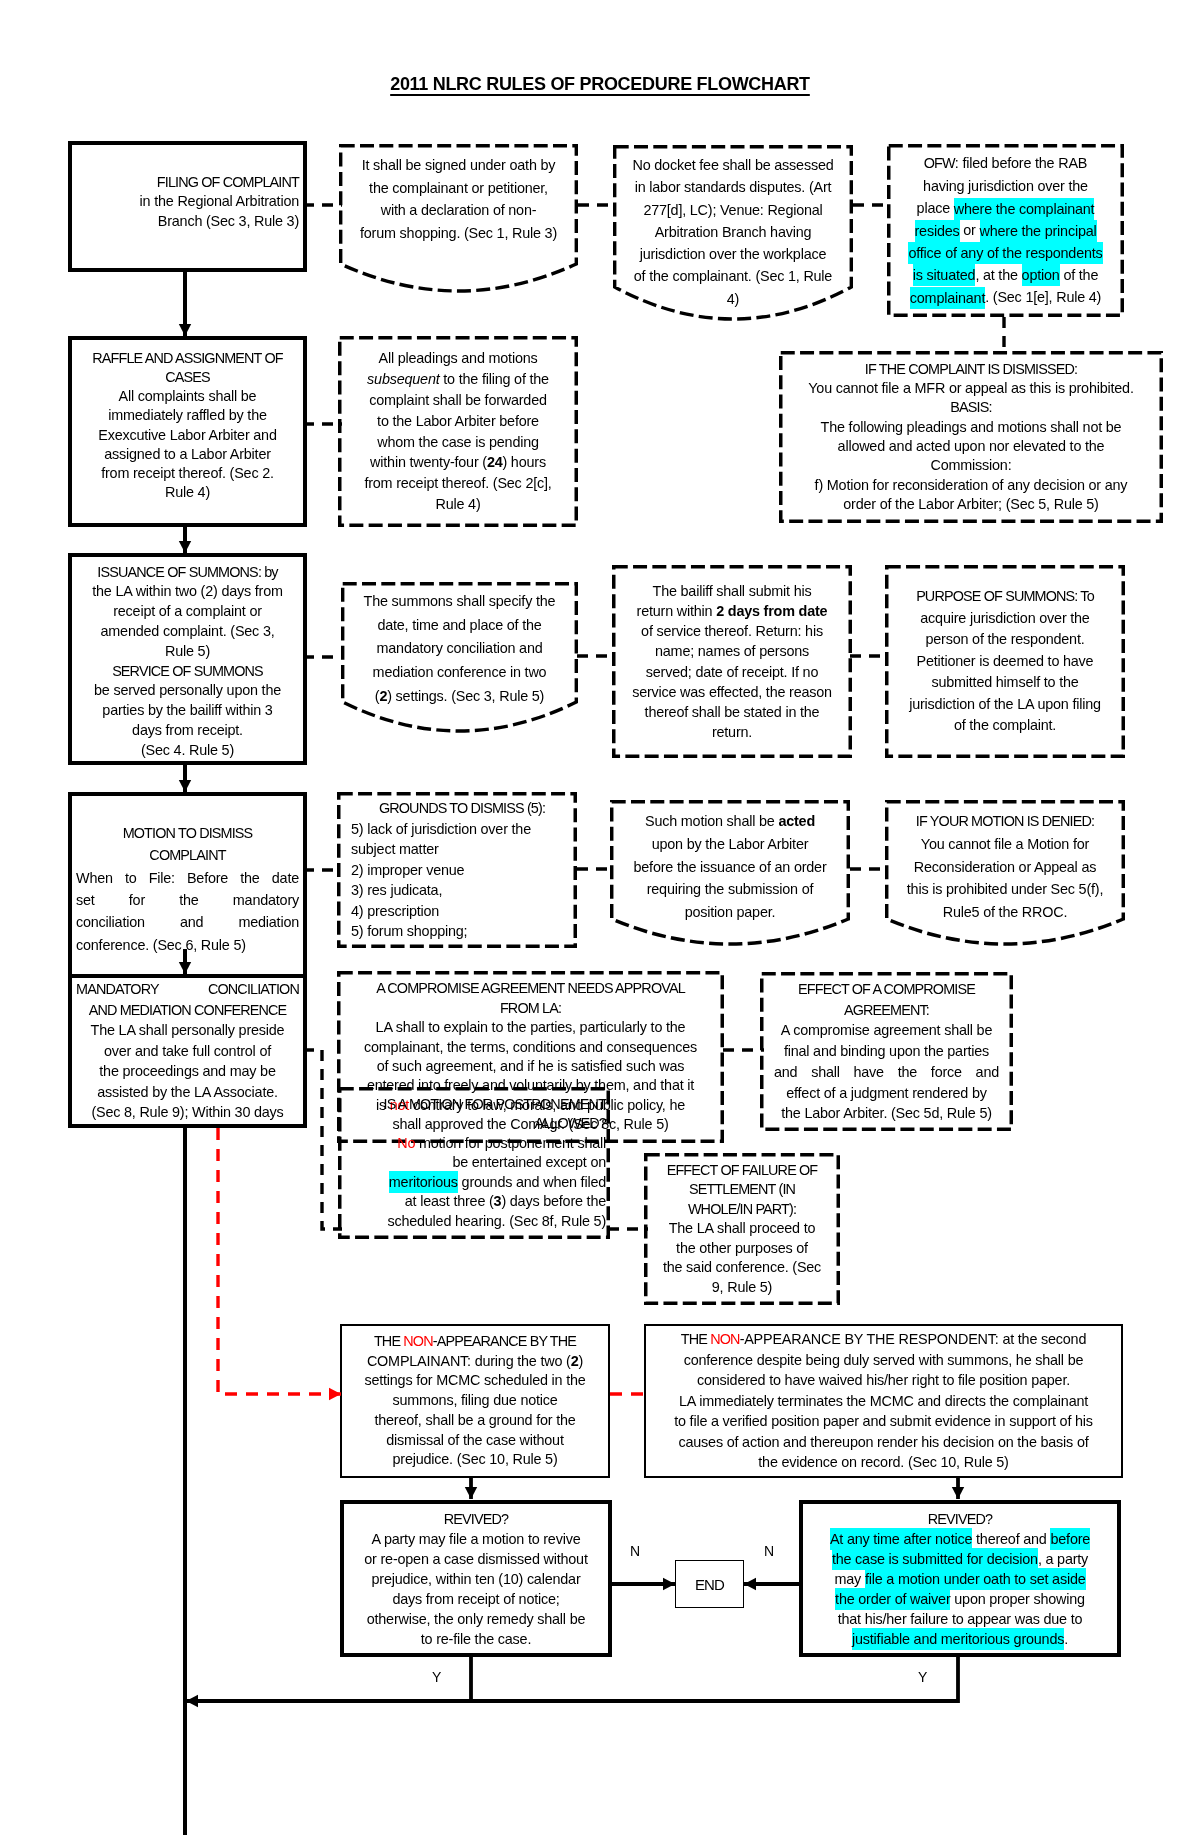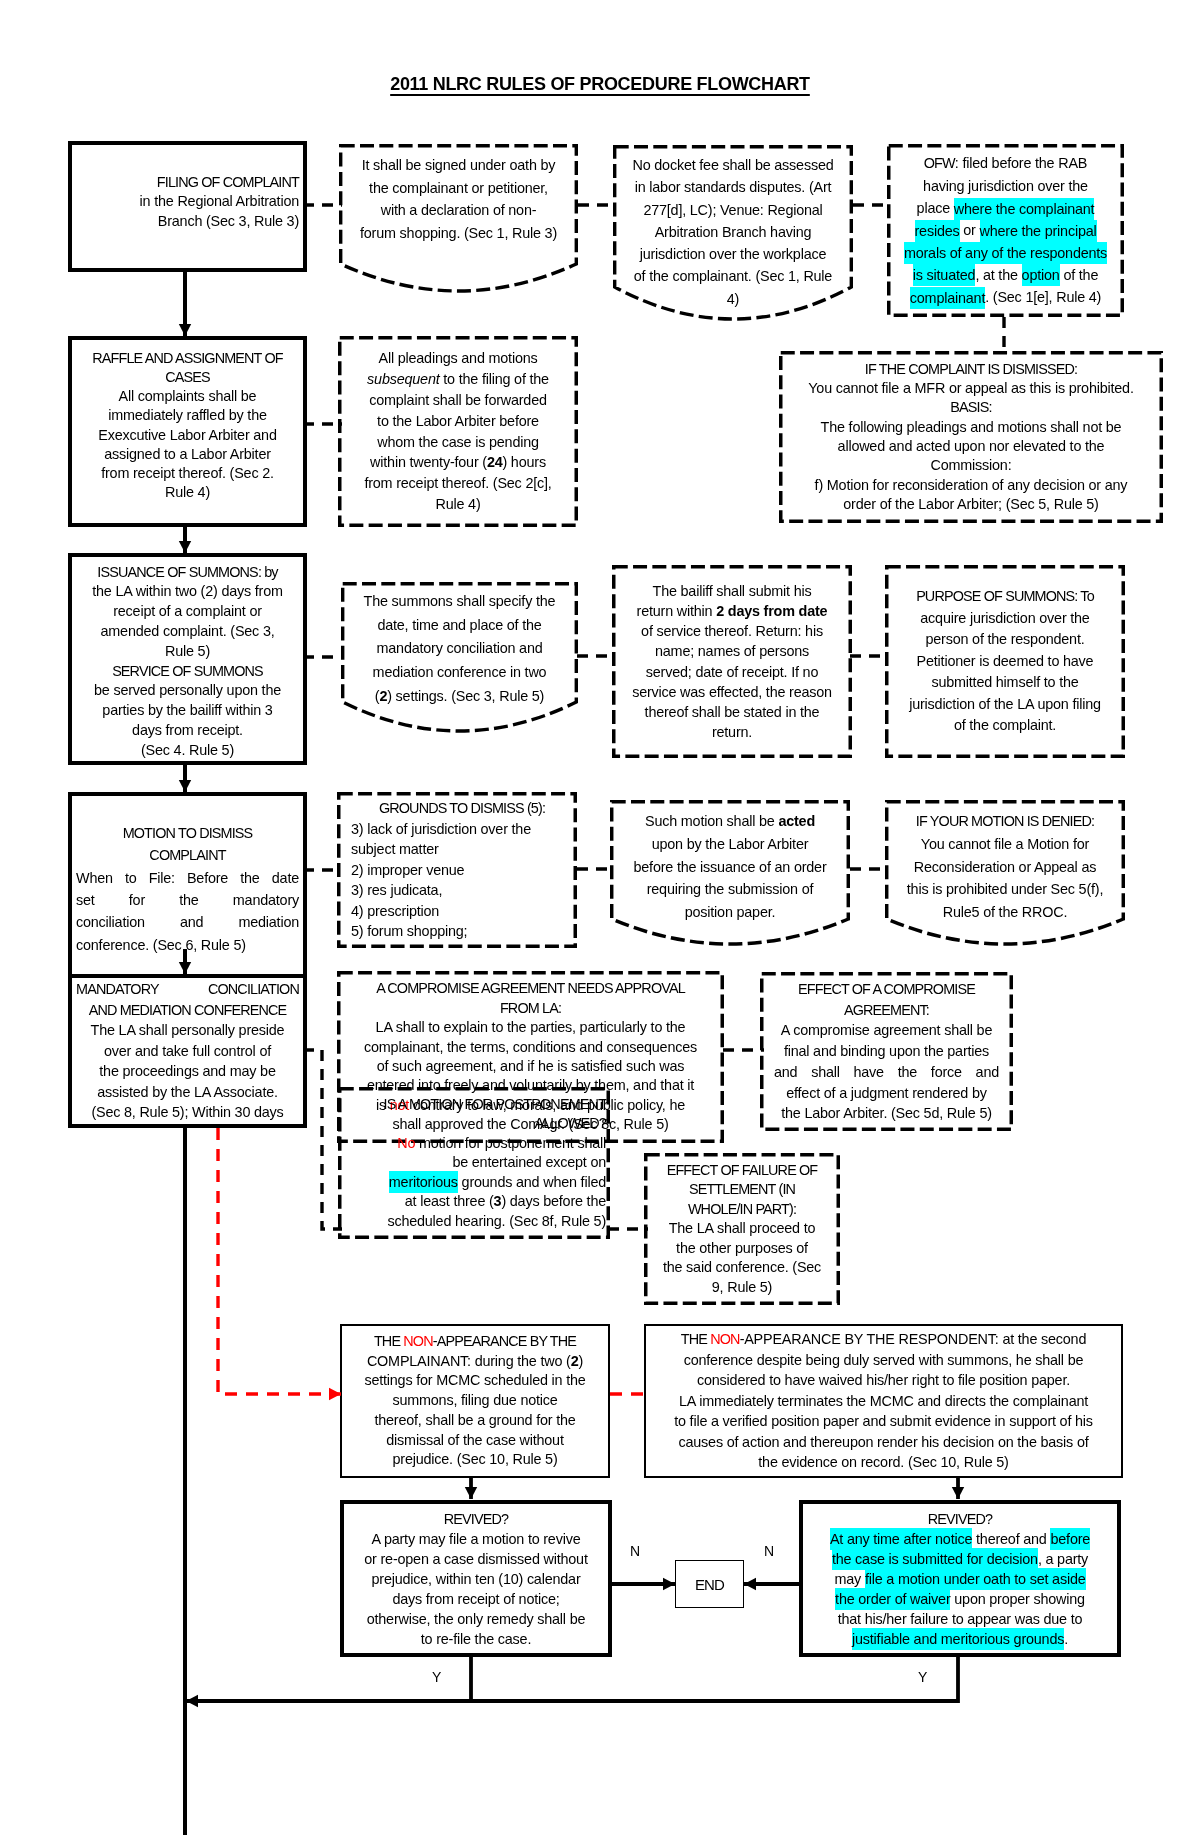--- a/index.html
+++ b/index.html
@@ -85,21 +85,21 @@
 
   <div class="node dash" style="left:887px;top:144px;width:237px;height:173px;line-height:22.3px;">
     <svg class="dashbg" viewBox="0 0 237 173" preserveAspectRatio="none">
       <rect x="1.75" y="1.75" width="233.5" height="169.5" fill="none" stroke="#000" stroke-width="3.5" stroke-dasharray="14,5.3"></rect>
     </svg>
     <div class="in">
         <div><span class="hd">OFW</span><span>: filed before the RAB</span></div>
         <div><span>having jurisdiction over the</span></div>
         <div><span>place </span><span class="hl">where the complainant</span></div>
         <div><span class="hl">resides</span><span> or </span><span class="hl">where the principal</span></div>
-        <div><span class="hl">morals of any of the respondents</span></div>
+        <div><span class="hl">office of any of the respondents</span></div>
         <div><span class="hl">is situated</span><span>, at the </span><span class="hl">option</span><span> of the</span></div>
         <div><span class="hl">complainant</span><span>. (Sec 1[e], Rule 4)</span></div>
       </div>
   </div>
 
   <div class="node solid" style="left:68px;top:336px;width:239px;height:191px;line-height:19.1px;">
     <div class="in" style="margin-top:-12px;">
       <div>
           <div class="hd">RAFFLE AND ASSIGNMENT OF</div>
           <div class="hd">CASES</div>
@@ -221,21 +221,21 @@
     </div>
   </div>
 
   <div class="node dash" style="left:337px;top:792px;width:240px;height:156px;line-height:20.5px;justify-content:center;">
     <svg class="dashbg" viewBox="0 0 240 156" preserveAspectRatio="none">
       <rect x="1.75" y="1.75" width="236.5" height="152.5" fill="none" stroke="#000" stroke-width="3.5" stroke-dasharray="14,5.3"></rect>
     </svg>
     <div class="in" style="padding-left:14px;padding-right:4px;">
       <div class="hd">GROUNDS TO DISMISS (5):</div>
       <div style="text-align:left;">
-          <div>3) lack of jurisdiction over the</div>
+          <div>5) lack of jurisdiction over the</div>
           <div>subject matter</div>
           <div>2) improper venue</div>
           <div>3)  res judicata,</div>
           <div>4) prescription</div>
           <div>5) forum shopping;</div>
         </div>
     </div>
   </div>
 
   <div class="node doc" style="left:610px;top:800px;width:240px;height:150px;line-height:22.8px;">
@@ -268,21 +268,21 @@
     <div class="in">
       <div class="jl">
           <div class="hd">MANDATORY CONCILIATION</div>
           <div class="hd">AND MEDIATION CONFERENCE</div>
         </div>
       <div>
           <div>The LA shall personally preside</div>
           <div>over and take full control of</div>
           <div>the proceedings and may be</div>
           <div>assisted by the LA Associate.</div>
-          <div>(Sec 8, Rule 5); Within 30 days</div>
+          <div>(Sec 8, Rule 9); Within 30 days</div>
         </div>
     </div>
   </div>
 
   <div class="node dash" style="left:337px;top:971px;width:387px;height:172px;line-height:19.4px;">
     <svg class="dashbg" viewBox="0 0 387 172" preserveAspectRatio="none">
       <rect x="1.75" y="1.75" width="383.5" height="168.5" fill="none" stroke="#000" stroke-width="3.5" stroke-dasharray="14,5.3"></rect>
     </svg>
     <div class="in">
         <div class="hd"><span>A COMPROMISE AGREEMENT NEEDS APPROVAL</span></div>

